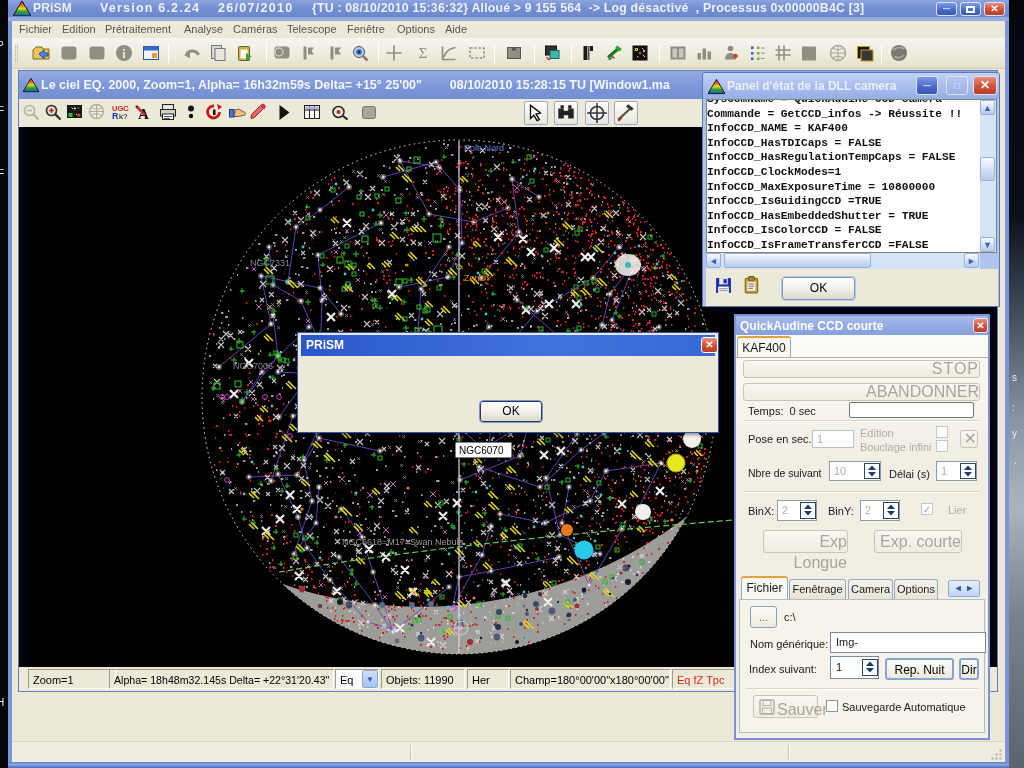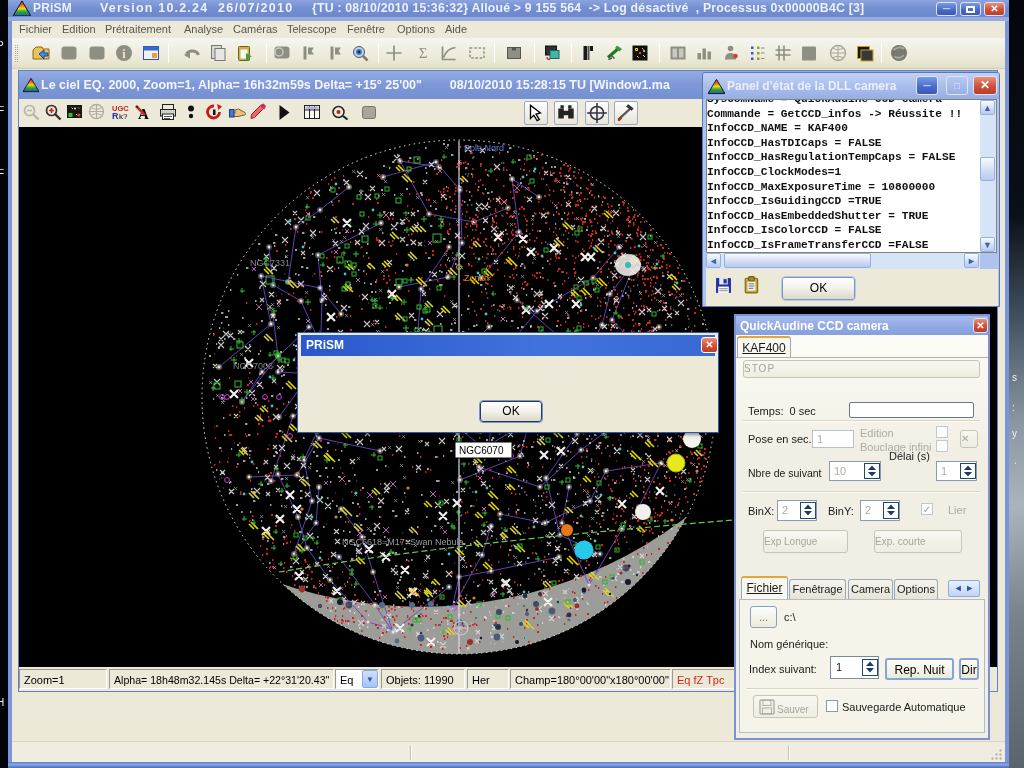--- a/index.html
+++ b/index.html
@@ -60,30 +60,30 @@
 .okbtn { background:linear-gradient(#ffffff,#f2f1ea 50%,#dcd8c8); border:1px solid #8a98b8; border-radius:3px;
   font-size:12px; color:#000; text-align:center; }
 
 #qa { position:absolute; left:726px; top:314px; width:256px; height:426px;
   background:#f3f1e6; border:2px solid #7c90d4; }
 #qatitle { position:absolute; left:0; top:0; width:252px; height:19px;
   background:linear-gradient(#a8bcec,#90a8e2 60%,#86a0de); color:#fff; font-weight:bold; font-size:12px; }
 #qabody { position:absolute; left:0; top:19px; width:252px; height:403px;
   background:linear-gradient(#fcfbf6,#f1efe4 30%,#f1efe4); font-size:11px; color:#1a1a18; }
 .gbtn { position:absolute; background:linear-gradient(#f8f7f2,#efeddf); border:1px solid #c9c5b4; border-radius:3px;
-  color:#a8a698; text-align:left; font-size:10px; }
+  color:#a8a698; text-align:right; font-size:16px; }
 .lbl { position:absolute; white-space:nowrap; }
 .glbl { position:absolute; white-space:nowrap; color:#aeaca0; }
 .field { position:absolute; background:#fff; border:1px solid #68788c; }
 .dfield { position:absolute; background:#fff; border:1px solid #b4c0cc; color:#b0aea0; padding-left:4px; font-size:11px;}
 .cb { position:absolute; width:12px; height:12px; background:#fdfdfa; border:1px solid #bcc8d4; }
 .spin { position:absolute; width:16px; background:#fff; border:1px solid #284868; }
 .tab { position:absolute; border:1px solid #9aa8bc; border-bottom:none; border-radius:3px 3px 0 0;
   background:linear-gradient(#f4f3ee,#e6e3d4); font-size:11px; text-align:center; padding-top:3px; color:#1a1a18;}
-.tabsel { background:#f8f7f0; border-top:2px solid #e8a33d; font-size:12px;text-decoration:underline; }
+.tabsel { background:#f8f7f0; border-top:2px solid #e8a33d; font-size:12px; }
 .ebtn { position:absolute; background:linear-gradient(#fdfdfa,#eceada); border:1px solid #7a8eb8; border-radius:3px;
   color:#000; text-align:center; font-size:11px; }
 
 #dlg { position:absolute; left:289px; top:332px; width:422px; height:101px;
   background:#ece9d8; border:1px solid #2858b0; box-shadow:2px 2px 3px rgba(0,0,0,0.4); }
 #dlgtitle { position:absolute; left:3px; top:2px; width:414px; height:21px;
   background:linear-gradient(90deg,#2a58cc,#4272dc 60%,#3868d4); color:#fff; font-weight:bold; font-size:12px; }
 .sep { position:absolute; height:2px; border-top:1px solid #d9d5c4; border-bottom:1px solid #fdfdf8; }
 </style></head>
 <body>
@@ -108,21 +108,21 @@
             <stop offset="0" stop-color="#e02020"></stop>
             <stop offset="0.3" stop-color="#e87818"></stop>
             <stop offset="0.5" stop-color="#e8d820"></stop>
             <stop offset="0.72" stop-color="#28a828"></stop>
             <stop offset="1" stop-color="#2858c8"></stop>
           </linearGradient>
         </defs>
         <path d="M9 0L18 15H0Z" fill="url(#pr)" stroke="#101020" stroke-width="1"></path>
       </svg>
     <span class="t" style="left:25px">PRiSM</span>
-    <span class="t" style="left:92px;font-size:12.5px;letter-spacing:1.2px">Version 10.2.24</span>
+    <span class="t" style="left:92px;font-size:12.5px;letter-spacing:1.2px">Version 6.2.24</span>
     <span class="t" style="left:210px;font-size:12.5px;letter-spacing:1.3px">26/07/2010</span>
     <span class="t" style="left:304px;font-size:12.3px">{TU : 08/10/2010 15:36:32} Alloué &gt; 9 155 564&nbsp; -&gt; Log désactivé&nbsp; , Processus 0x00000B4C [3]</span>
     <div class="wbtn bblue" style="left:928px;">─</div>
     <div class="wbtn bblue" style="left:952px;">
         <span style="position:absolute;left:5px;top:3px;width:9px;height:7px;border:2px solid #fff"></span>
       </div>
     <div class="wbtn bred" style="left:976px;">✕</div>
   </div>
   <div id="strip"></div>
   <div id="menu">
@@ -1134,21 +1134,21 @@
             <text x="445" y="154" fill="#e08818">Zenith</text>
             <text x="231" y="139" fill="#84848c">NGC7331</text>
             <text x="214" y="242" fill="#84848c">NGC7006</text>
             <text x="323" y="418" fill="#9a9aa2">NGC6618=M17=Swan Nebula</text>
           </g>
           <rect x="436" y="315" width="57" height="16" fill="#fff" stroke="#000" stroke-width="1"></rect>
           <text x="440" y="327" font-family="Liberation Sans, sans-serif" font-size="10" fill="#000">NGC6070</text>
         </svg>
       </div>
     <div id="cstat">
-      <div class="cell" style="left:0px;width:88px">Zoom=1</div>
+      <div class="cell" style="left:9px;width:88px">Zoom=1</div>
       <div class="cell" style="left:90px;width:225px;font-size:10.6px">Alpha= 18h48m32.145s Delta= +22°31'20.43"</div>
       <div class="cell" style="left:316px;width:44px;background:#fff;padding-top:4px">Eq
         <span class="abs" style="left:26px;top:0px;width:16px;height:18px;background:linear-gradient(#cfe0f8,#a8c4f0);border:1px solid #88a8dc;border-radius:2px;color:#2a52a8;font-size:8px;text-align:center;line-height:17px">▼</span></div>
       <div class="cell" style="left:362px;width:84px">Objets: 11990</div>
       <div class="cell" style="left:448px;width:42px">Her</div>
       <div class="cell" style="left:491px;width:161px">Champ=180°00'00"x180°00'00"</div>
       <div class="cell" style="left:653px;width:130px;color:#d02818">Eq fZ Tpc</div>
     </div>
   </div>
 
@@ -1196,48 +1196,49 @@
           <rect x="5" y="0.5" width="5" height="4" rx="1" fill="#a88828" stroke="#705810"></rect>
           <rect x="4" y="5" width="7" height="8" fill="#f4f4f0"></rect>
           <path d="M5 7h5M5 9h5M5 11h4" stroke="#889"></path>
         </svg>
       <div class="okbtn abs" style="left:76px;top:8px;width:73px;height:23px;line-height:21px;border:1px solid #7a96cc;outline:1px solid #b8c8e8">OK</div>
     </div>
   </div>
 
   <div id="qa">
     <div id="qatitle">
-        <span class="abs" style="left:4px;top:3px">QuickAudine CCD camera</span>
+        <span class="abs" style="left:4px;top:3px">QuickAudine CCD courte</span>
       <div class="wbtn bred" style="left:237px;top:2px;width:15px;height:15px;line-height:13px;font-size:10px">✕</div>
     </div>
     <div id="qabody">
       <div class="tab tabsel" style="left:1px;top:1px;width:54px;height:22px;font-size:12px">KAF400</div>
       <div class="abs" style="left:0px;top:22px;width:252px;height:1px;background:#b4b0a0"></div>
       <div class="gbtn" style="left:7px;top:25px;width:237px;height:18px;line-height:16px;letter-spacing:1px">STOP</div>
+      <div class="gbtn" style="left:7px;top:48px;width:237px;height:18px;line-height:16px">ABANDONNER</div>
       <div class="lbl" style="left:12px;top:70px">Temps:&nbsp; 0 sec</div>
       <div class="field" style="left:113px;top:67px;width:125px;height:16px;border-radius:2px"></div>
       <div class="sep" style="left:7px;top:85px;width:237px"></div>
       <div class="lbl" style="left:12px;top:98px">Pose en sec.</div>
       <div class="dfield" style="left:76px;top:95px;width:42px;height:18px;padding-top:2px">1</div>
       <div class="glbl" style="left:124px;top:92px">Edition</div>
       <div class="glbl" style="left:124px;top:106px">Bouclage infini</div>
       <div class="cb" style="left:200px;top:91px"></div>
       <div class="cb" style="left:200px;top:105px"></div>
       <div class="gbtn" style="left:224px;top:95px;width:18px;height:18px;line-height:16px">✕</div>
       <div class="lbl" style="left:12px;top:132px;font-size:10.5px">Nbre de suivant</div>
       <div class="field" style="left:93px;top:126px;width:52px;height:20px;border-color:#8a9ab0">
           <span class="abs" style="left:4px;top:3px;color:#b0aea0">10</span>
         <div class="spin" style="left:34px;top:1px;height:16px">
             <svg width="14" height="14" viewBox="0 0 14 14" style="position:absolute;left:0px;top:0px">
               <path d="M7 1.5L11 6H3Z" fill="#1a3a6a"></path>
               <path d="M7 12.5L11 8H3Z" fill="#1a3a6a"></path>
             </svg>
           </div>
         </div>
-      <div class="lbl" style="left:153px;top:115px">Délai (s)</div>
+      <div class="lbl" style="left:153px;top:133px">Délai (s)</div>
       <div class="field" style="left:200px;top:126px;width:41px;height:20px;border-color:#8a9ab0">
           <span class="abs" style="left:4px;top:3px;color:#b0aea0">1</span>
         <div class="spin" style="left:23px;top:1px;height:16px">
             <svg width="14" height="14" viewBox="0 0 14 14" style="position:absolute;left:0px;top:0px">
               <path d="M7 1.5L11 6H3Z" fill="#1a3a6a"></path>
               <path d="M7 12.5L11 8H3Z" fill="#1a3a6a"></path>
             </svg>
           </div>
         </div>
       <div class="sep" style="left:7px;top:156px;width:237px"></div>
@@ -1268,20 +1269,23 @@
 
       <div class="tab tabsel" style="left:5px;top:241px;width:47px;height:24px">Fichier</div>
       <div class="tab" style="left:53px;top:244px;width:57px;height:21px">Fenêtrage</div>
       <div class="tab" style="left:112px;top:244px;width:45px;height:21px">Camera</div>
       <div class="tab" style="left:158px;top:244px;width:44px;height:21px">Options</div>
       <div class="abs" style="left:212px;top:245px;width:32px;height:17px;background:linear-gradient(#e8f0fc,#c2d4f2);border:1px solid #90a8d8;border-radius:2px;color:#2a52a8;font-size:9px;text-align:center;line-height:15px">◄&nbsp;►</div>
       <div class="abs" style="left:3px;top:264px;width:246px;height:134px;border:1px solid #b2bec6;background:#f6f4ea"></div>
       <div class="ebtn" style="left:14px;top:271px;width:27px;height:22px;line-height:20px;border-color:#88a0c8;color:#787868">...</div>
       <div class="lbl" style="left:48px;top:276px">c:\</div>
       <div class="lbl" style="left:14px;top:303px">Nom générique:</div>
+      <div class="field" style="left:94px;top:297px;width:156px;height:21px;border-color:#7a8a9a">
+          <span class="abs" style="left:5px;top:3px">Img-</span>
+        </div>
       <div class="lbl" style="left:13px;top:328px">Index suivant:</div>
       <div class="field" style="left:94px;top:321px;width:49px;height:23px;border-color:#7a8a9a">
           <span class="abs" style="left:5px;top:4px">1</span>
         <div class="spin" style="left:31px;top:2px;height:17px">
             <svg width="14" height="14" viewBox="0 0 14 14" style="position:absolute;left:0px;top:0px">
               <path d="M7 1.5L11 6H3Z" fill="#1a3a6a"></path>
               <path d="M7 12.5L11 8H3Z" fill="#1a3a6a"></path>
             </svg>
           </div>
         </div>

